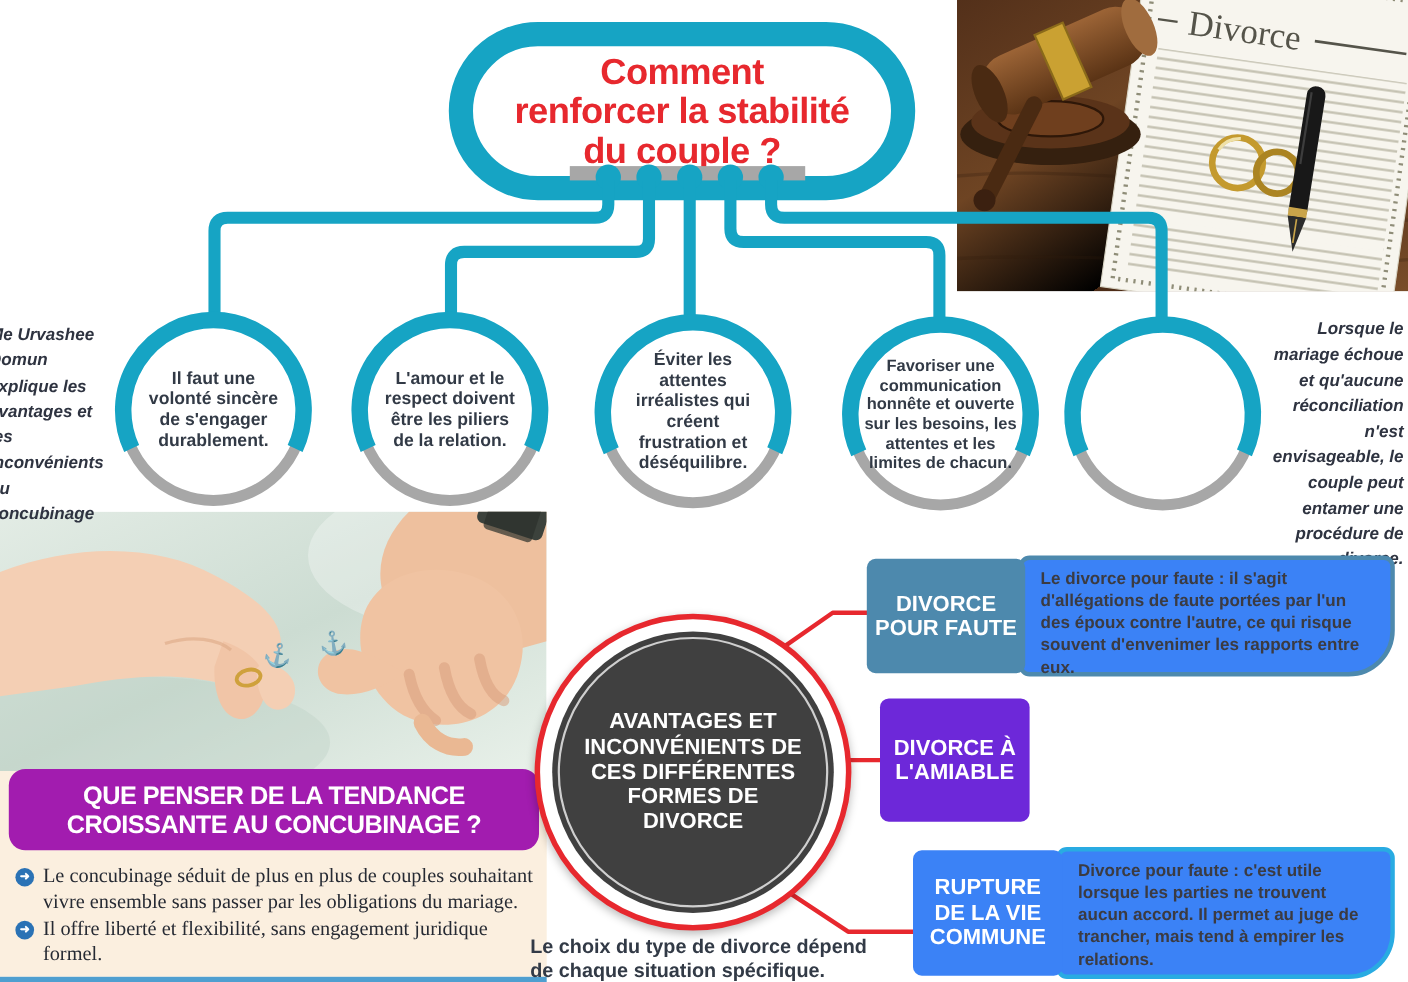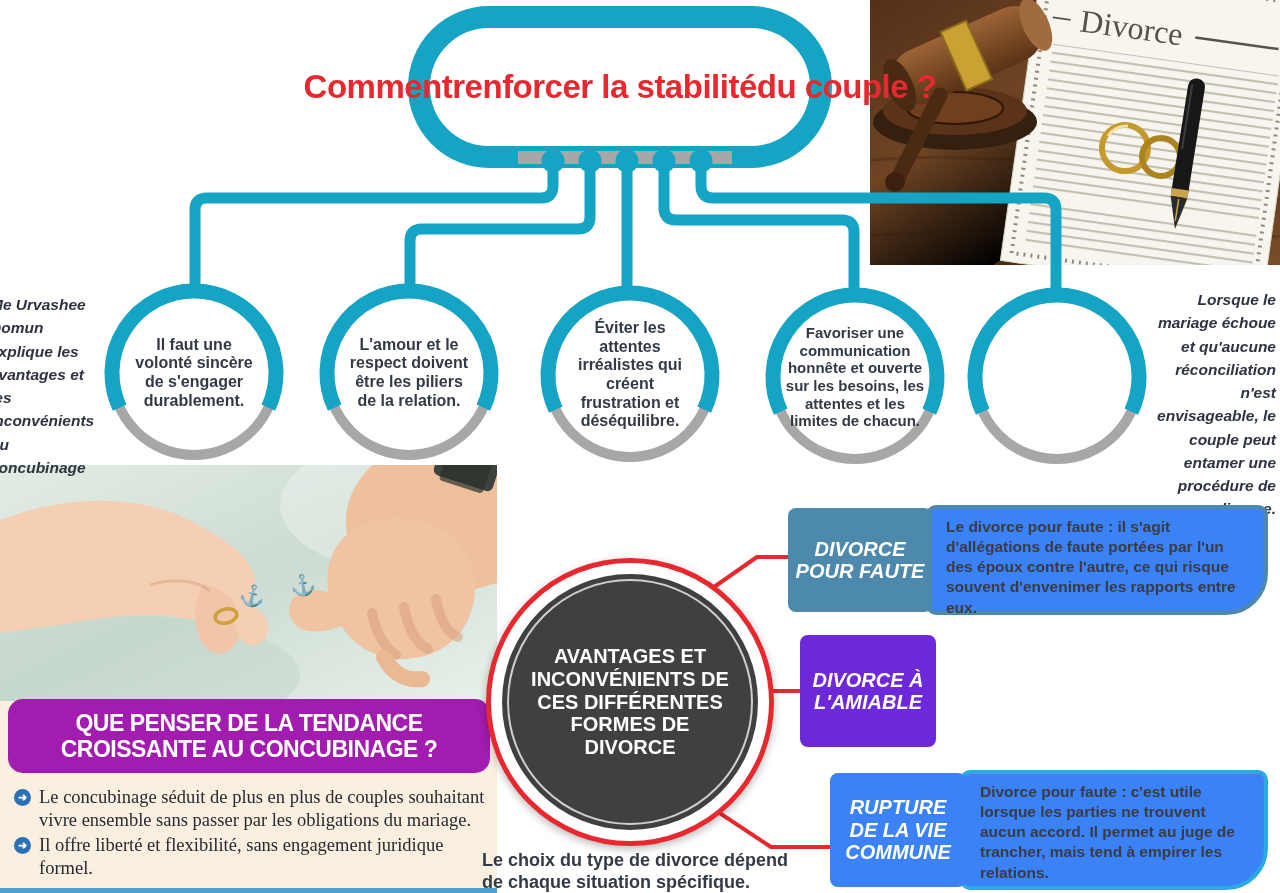--- a/index.html
+++ b/index.html
@@ -1,23 +1,23 @@
 <!DOCTYPE html>
 <html><head>
 <meta charset="utf-8">
 <style>
   html,body{margin:0;padding:0;background:#fff;}
   #stage{position:relative;width:1280px;height:893px;overflow:hidden;background:#fff;
          font-family:"Liberation Sans",sans-serif;}
   .abs{position:absolute;}
 
   
-  .capsule{left:408px;top:6px;width:424px;height:162px;box-sizing:border-box;
+  .capsule{left:408px;top:20px;width:424px;height:162px;box-sizing:border-box;
            border:22px solid #16a4c4;border-radius:84px;z-index:3;
-           display:flex;flex-direction:row;justify-content:center;align-items:center;}
+           display:flex;flex-direction:column;justify-content:center;align-items:center;}
   .capsule .t-line{font-size:33px;font-weight:bold;color:#e7282e;line-height:1.09;
                    white-space:nowrap;letter-spacing:-.5px;}
   .graybar{left:518px;top:151px;width:214px;height:13px;background:#a7a7a7;z-index:4;}
 
   
   #wires{left:0;top:0;width:1280px;height:893px;z-index:5;pointer-events:none;}
   .teal-wire{fill:none;stroke:#16a4c4;stroke-width:11;}
   .red-wire{fill:none;stroke:#e7282e;stroke-width:4;stroke-linejoin:round;}
 
   
@@ -52,21 +52,21 @@
        border:5px solid #e7282e;box-sizing:border-box;z-index:6;
        box-shadow:0 3px 9px rgba(0,0,0,.28);}
   .hub-disc{position:absolute;inset:11px;border-radius:50%;background:#404040;
             display:flex;align-items:center;justify-content:center;}
   .hub-disc::before{content:"";position:absolute;inset:5px;border-radius:50%;
                     border:2px solid rgba(255,255,255,.75);}
   .hub-txt{width:200px;text-align:center;color:#fff;font-weight:bold;font-size:20px;line-height:1.14;}
 
   
   .dlabel{z-index:7;border-radius:8px;display:flex;align-items:center;justify-content:center;
-          text-align:center;color:#fff;font-weight:bold;font-size:20px;line-height:1.12;padding:12px 4px;box-sizing:border-box;font-style:italic;}
+          text-align:center;color:#fff;font-weight:bold;font-size:20px;line-height:1.12;padding:12px 4px;box-sizing:border-box;}
   .dbox{z-index:6;background:#3b82f6;box-sizing:border-box;border-radius:10px 10px 42px 10px;
         display:flex;padding:8px 14px 8px 16px;
         font-weight:bold;font-size:15.5px;color:#3b3b42;line-height:1.3;}
   .lb1{left:788px;top:508px;width:144px;height:104px;background:#4d89ad;}
   .bx1{left:926px;top:505px;width:342px;height:110px;border:4px solid #4d89ad;}
   .lb2{left:800px;top:635px;width:136px;height:112px;background:#6d28d9;}
   .bx2{left:930px;top:632px;width:338px;height:118px;border:4px solid #e5137d;}
   .lb3{left:830px;top:773px;width:136px;height:114px;background:#3b82f6;}
   .bx3{left:960px;top:770px;width:308px;height:120px;border:4px solid #29abe2;}
 

